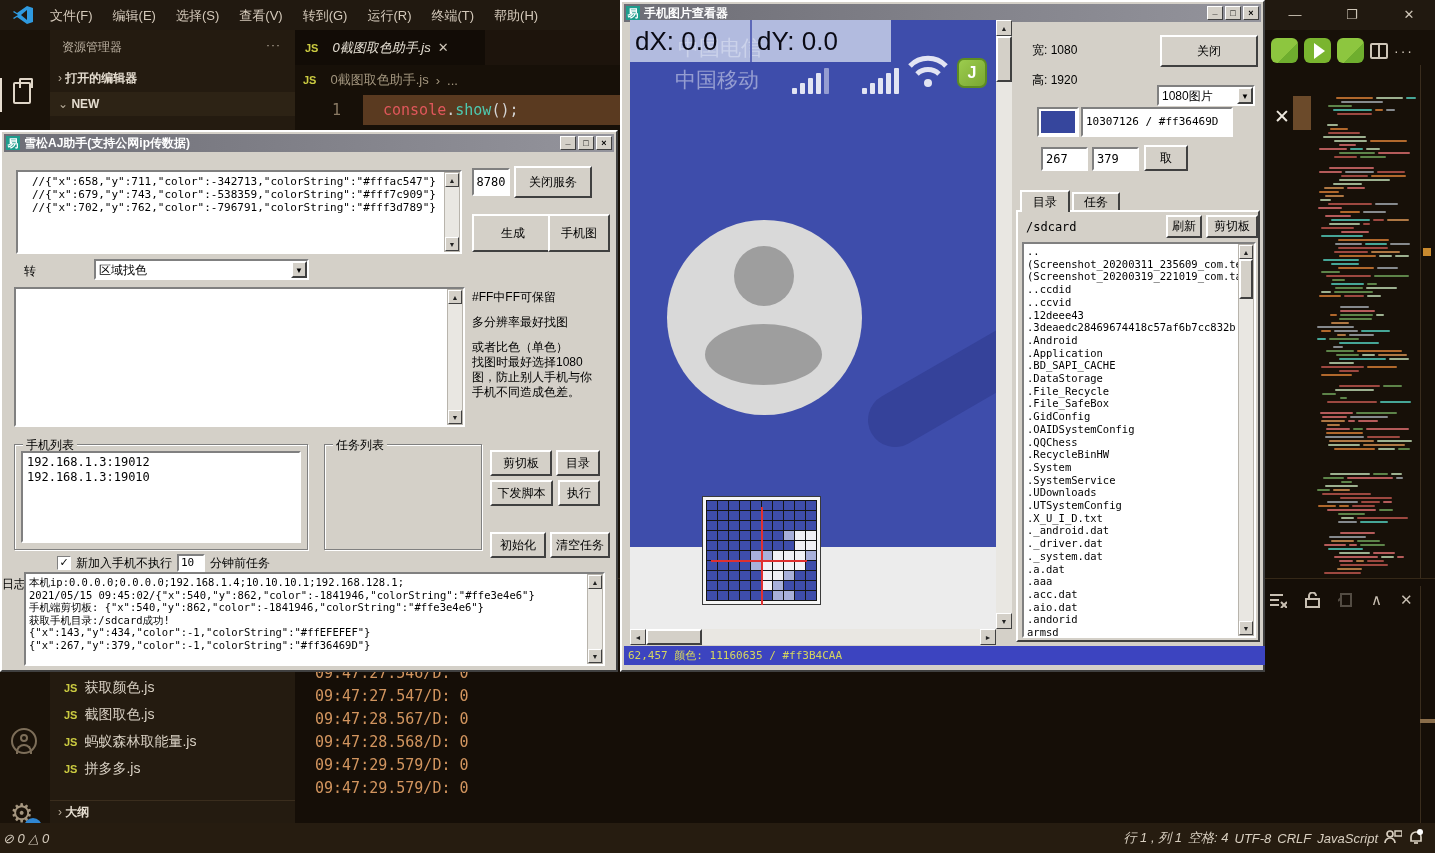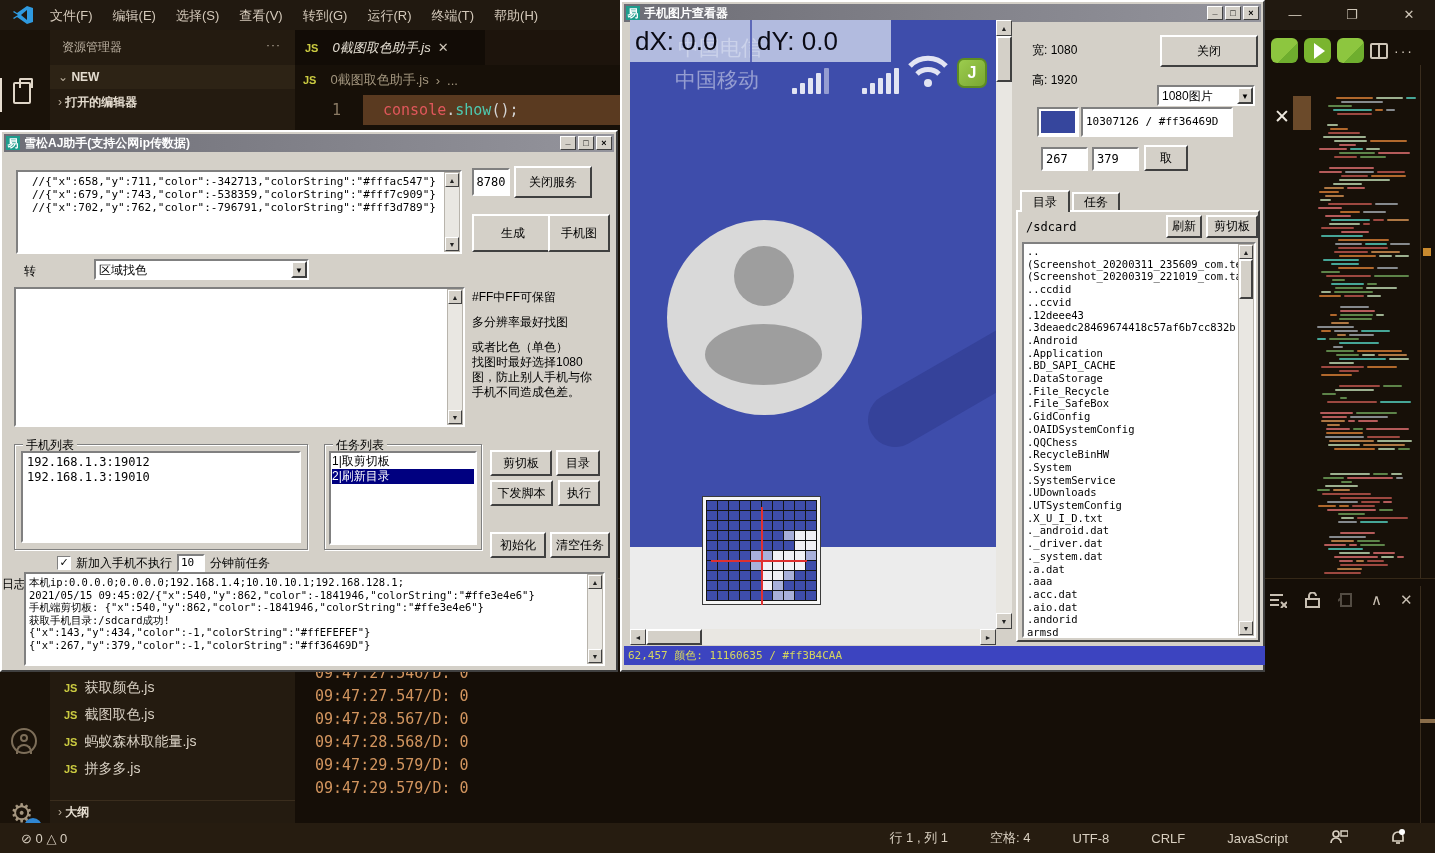--- a/index.html
+++ b/index.html
@@ -29,21 +29,21 @@
   .right-editor{left:1265px;top:30px;width:170px;height:548px;background:#171008;}
   .icon-green{width:27px;height:25px;border-radius:6px;background:linear-gradient(135deg,#8dc63f 60%,#6fae2e 60%);display:inline-block;}
   .icon-play{width:27px;height:25px;border-radius:6px;background:#7ab52f;display:inline-flex;align-items:center;justify-content:center;}
   .icon-play i{width:0;height:0;border-left:11px solid #fff;border-top:8px solid transparent;border-bottom:8px solid transparent;display:block;margin-left:3px;}
   .minimap{left:50px;top:65px;width:104px;height:483px;overflow:hidden;}
   .minimap i{position:absolute;height:2px;opacity:.85;border-radius:1px;}
   .panel{left:295px;top:578px;width:1140px;height:245px;background:#150e07;border-top:1px solid #352817;}
   .term{left:20px;top:92px;width:560px;height:148px;overflow:hidden;color:#d2955f;font-family:"DejaVu Sans Mono",monospace;font-size:15px;line-height:23px;}
   .p-ico{color:#c8bfb2;font-size:15px;}
   .status-bar{left:0;top:823px;width:1435px;height:30px;background:#261c10;color:#d8cfc0;font-size:13px;display:flex;align-items:center;}
-  .st-item{padding:0 21px;white-space:nowrap;}
+  .st-item{padding:0 3px;white-space:nowrap;font-style:italic;}
   .st-right{position:absolute;right:8px;display:flex;align-items:center;}
 
   
   .w95{background:#d4d0c8;font-family:"Liberation Sans","DejaVu Sans",sans-serif;font-size:12px;color:#000;}
   .raised{border-top:2px solid #fff;border-left:2px solid #fff;border-right:2px solid #404040;border-bottom:2px solid #404040;}
   .sunken{border-top:2px solid #808080;border-left:2px solid #808080;border-right:2px solid #fff;border-bottom:2px solid #fff;background:#fff;}
   .btn95{background:#d4d0c8;border-top:2px solid #fff;border-left:2px solid #fff;border-right:2px solid #404040;border-bottom:2px solid #404040;text-align:center;cursor:default;color:#000;}
   .w-title{left:2px;top:2px;right:2px;height:18px;background:linear-gradient(90deg,#6e6e76,#94949c);color:#fff;font-weight:bold;font-size:12px;display:flex;align-items:center;padding:0 2px;gap:4px;}
   .t-btn{width:16px;height:14px;background:#d4d0c8;border-top:1px solid #fff;border-left:1px solid #fff;border-right:1px solid #404040;border-bottom:1px solid #404040;font-size:9px;line-height:12px;text-align:center;color:#000;font-weight:bold;}
   .app-ico{width:14px;height:14px;background:#1f9e8d;color:#fff;font-size:11px;line-height:14px;text-align:center;font-weight:bold;}
@@ -87,27 +87,27 @@
     </div>
     <div class="abs" style="left:10px;top:768px;font-size:26px;color:#a5967f">⚙</div>
     <div class="abs" style="left:24px;top:788px;width:18px;height:18px;border-radius:50%;background:#2f86d2;color:#fff;font-size:11px;text-align:center;line-height:18px">1</div>
   </div>
 
   <div class="abs sidebar">
     <div class="sb-header">
       <span>资源管理器</span>
       <span class="abs" style="right:14px;top:8px;letter-spacing:1px">···</span>
     </div>
+    <div class="sb-row">
+      <span style="font-weight:normal;color:#b5aa98">›</span>
+      <span>打开的编辑器</span>
+    </div>
     <div class="sb-row" style="background:#2d2315">
       <span style="font-weight:normal;color:#b5aa98">⌄</span>
       <span>NEW</span>
-    </div>
-    <div class="sb-row">
-      <span style="font-weight:normal;color:#b5aa98">›</span>
-      <span>打开的编辑器</span>
     </div>
 
     <div class="abs" style="left:0;top:644px;width:245px;height:126px;overflow:hidden">
         <div class="sb-file" style="font-weight:normal;font-size:14px">
         <span class="js-badge">JS</span><span>获取颜色.js</span>
       </div>
         <div class="sb-file" style="font-weight:normal;font-size:14px">
         <span class="js-badge">JS</span><span>截图取色.js</span>
       </div>
         <div class="sb-file" style="font-weight:normal;font-size:14px">
@@ -458,24 +458,20 @@
 
     <div class="abs" style="left:55px;top:422px;display:flex;align-items:center;gap:5px">
       <span class="sunken" style="width:14px;height:14px;font-size:11px;line-height:11px;text-align:center;border-width:1px">✓</span>
       <span>新加入手机不执行</span>
       <span class="sunken mono" style="width:28px;height:18px;font-size:11px;padding-left:2px">10</span>
       <span>分钟前任务</span>
     </div>
 
     <div class="abs fieldset" style="left:322px;top:312px;width:158px;height:106px">
       <span class="legend">任务列表</span>
-      <div class="abs sunken" style="left:4px;top:6px;width:148px;height:94px;font-size:12px;line-height:15px;padding:1px">
-          <div><span>1|取剪切板</span></div>
-          <div class="sel"><span>2|刷新目录</span></div>
-        </div>
     </div>
     <div class="abs btn95" style="left:488px;top:318px;width:62px;height:26px;line-height:22px">剪切板</div>
     <div class="abs btn95" style="left:554px;top:318px;width:44px;height:26px;line-height:22px">目录</div>
     <div class="abs btn95" style="left:488px;top:348px;width:63px;height:26px;line-height:22px">下发脚本</div>
     <div class="abs btn95" style="left:556px;top:348px;width:42px;height:26px;line-height:22px">执行</div>
     <div class="abs btn95" style="left:488px;top:400px;width:56px;height:26px;line-height:22px">初始化</div>
     <div class="abs btn95" style="left:548px;top:400px;width:60px;height:26px;line-height:22px">清空任务</div>
 
     <div class="abs" style="left:0;top:444px">日志</div>
     <div class="abs sunken" style="left:22px;top:440px;width:581px;height:94px">

